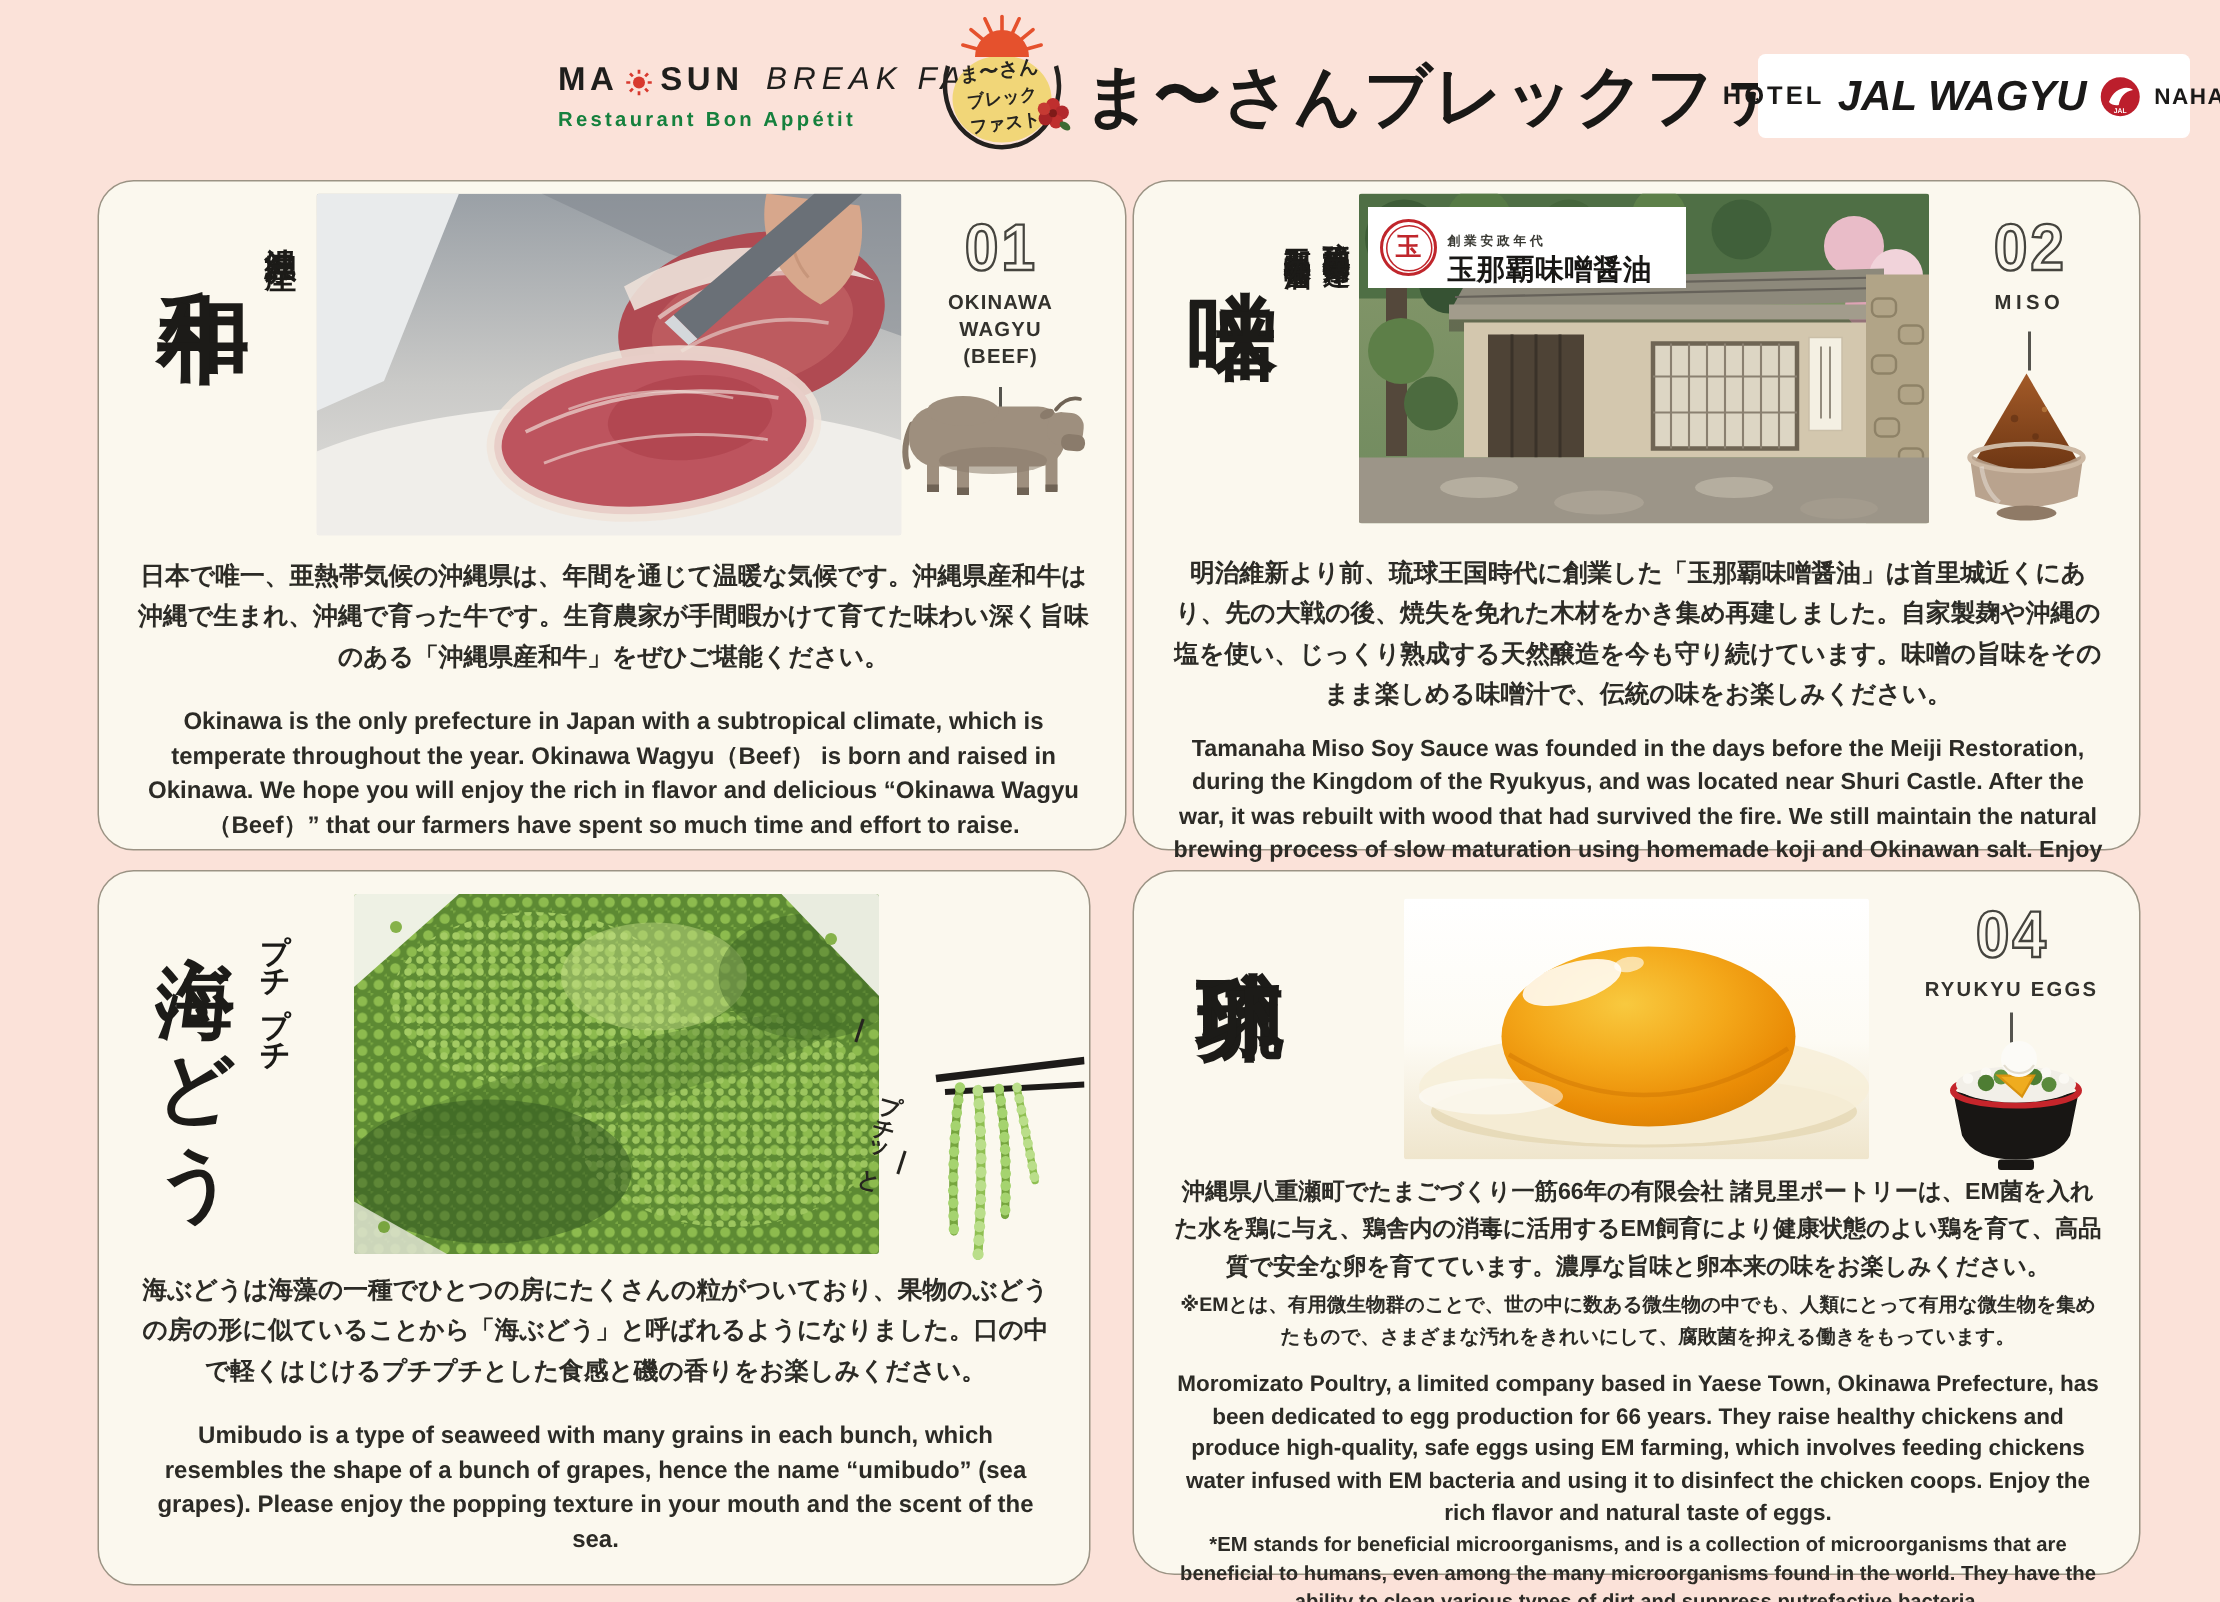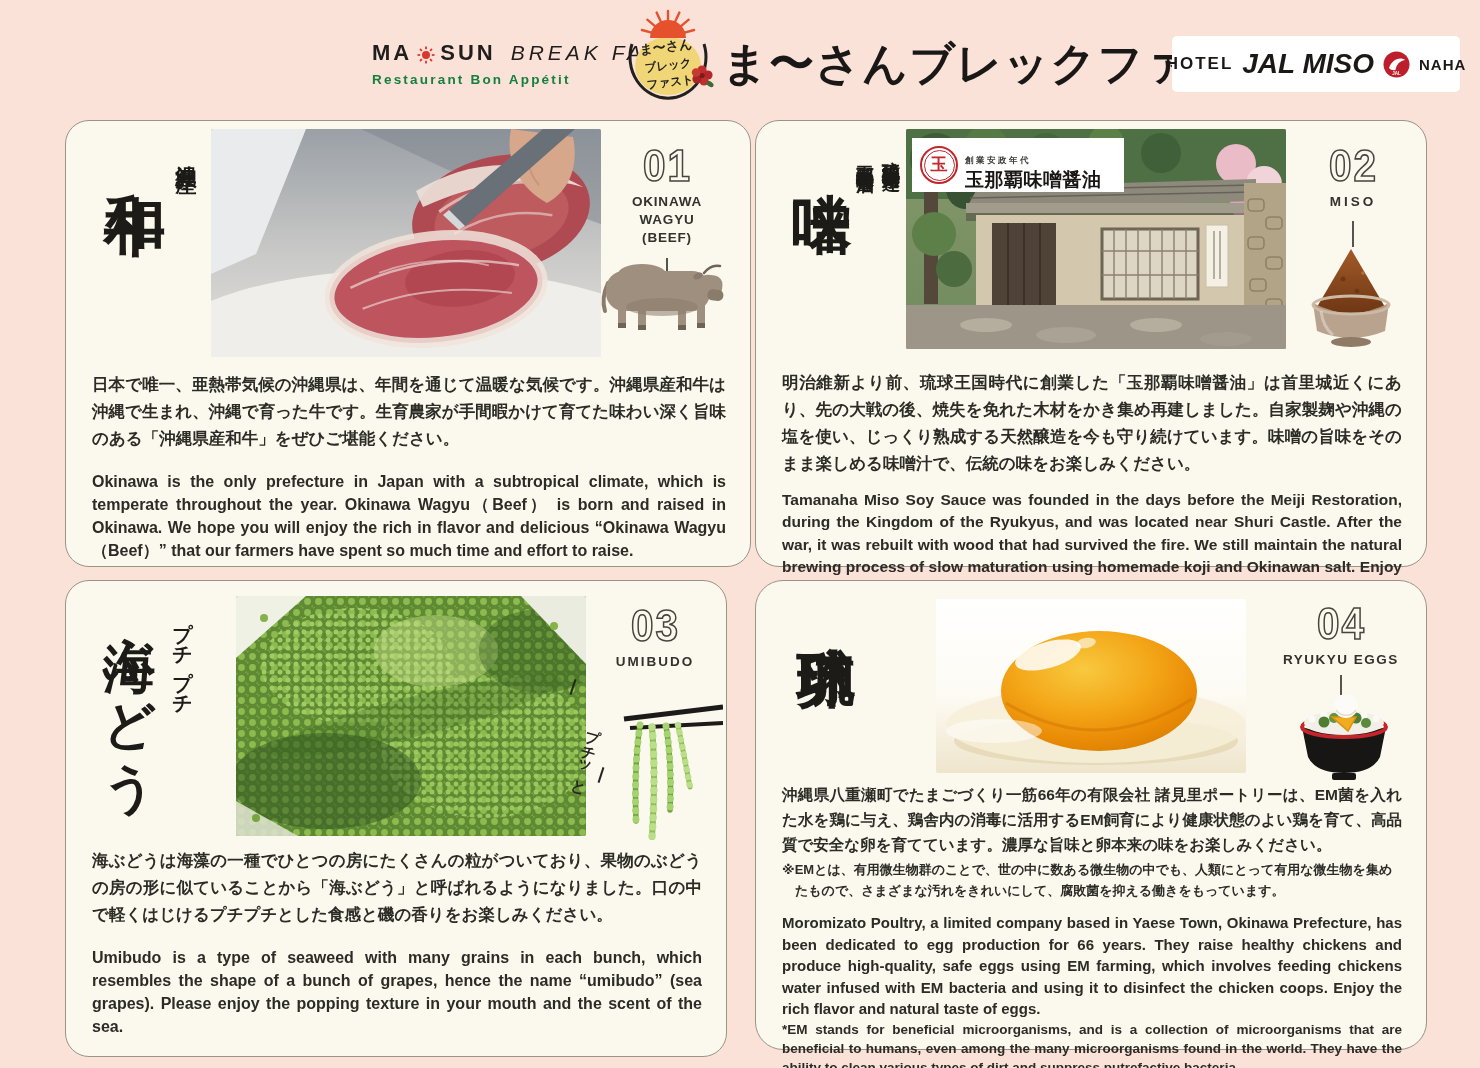--- a/index.html
+++ b/index.html
@@ -48,21 +48,21 @@
   .photo svg{display:block;}
 
   .num-col{position:absolute;text-align:center;}
   .num{font-weight:700;font-size:44px;letter-spacing:2px;color:transparent;-webkit-text-stroke:1.6px #45443e;display:inline-block;transform:scaleX(.92);}
   .num-label{font-weight:800;font-size:13.5px;letter-spacing:.8px;color:#33322d;margin-top:2px;line-height:1.35;}
   .tick{width:2px;height:26px;background:#55544e;margin:10px auto 0 auto;}
 
   .illus{position:absolute;}
 
   .card-body{position:absolute;left:26px;right:24px;}
-  .card-body p{margin:0;}
+  .card-body p{margin:0;text-align:center;}
   .jp-p{font-weight:700;font-size:16.5px;line-height:1.63;color:#2c2b26;text-align:justify;}
   .en-p{font-weight:700;font-size:16px;line-height:1.45;color:#2c2b26;margin-top:18px !important;text-align:justify;}
   #card4 .jp-p{font-size:15.5px;line-height:1.6;}
   .jp-note{font-weight:700;font-size:13px;line-height:1.58;color:#2c2b26;padding-left:1em;text-indent:-1em;margin-top:3px !important;}
   #card4 .en-p{font-size:15px;line-height:1.43;margin-top:11px !important;}
   .en-note{font-weight:700;font-size:13.5px;line-height:1.43;color:#2c2b26;text-align:justify;}
 
   
   .miso-label{position:absolute;left:6px;top:9px;width:212px;height:54px;background:#ffffff;display:flex;align-items:center;padding:2px 6px 2px 8px;gap:7px;box-sizing:border-box;}
   .tama-logo{width:38px;height:38px;border:2.5px solid #c0262c;border-radius:50%;position:relative;flex:0 0 auto;box-sizing:border-box;}
@@ -133,21 +133,21 @@
     <div class="l1">ま〜さん</div>
     <div class="l2">ブレック</div>
     <div class="l3">ファスト</div>
   </div>
 </div>
 
 <div class="title-jp serif">ま〜さんブレックファスト</div>
 
 <div class="hotel-box">
   <span class="hotel-word">HOTEL</span>
-  <span class="hotel-brand">JAL MISO</span>
+  <span class="hotel-brand">JAL WAGYU</span>
   <span class="hotel-crane">
     <svg width="27" height="27" viewBox="0 0 27 27">
       <circle cx="13.5" cy="13.5" r="13" fill="#bc1e2c"></circle>
       <path d="M6,17 C9,8 18,5.5 22,9 C16.5,10 13.5,13.5 12.5,19 C10.5,19.5 7.5,19 6,17 Z" fill="#ffffff"></path>
       <text x="13.5" y="24" text-anchor="middle" font-size="4.5" font-weight="bold" fill="#ffffff" font-family="Liberation Sans, sans-serif">JAL</text>
     </svg>
   </span>
   <span class="hotel-city">NAHA</span>
 </div>
 
@@ -365,24 +365,20 @@
       <ellipse cx="180" cy="120" rx="150" ry="20" fill="#3f6b26" opacity=".3" transform="rotate(-14 180 120)"></ellipse>
       <polygon points="0,0 70,0 0,62" fill="#eef1e4"></polygon>
       <polygon points="285,0 350,0 350,68" fill="#e9ecdf"></polygon>
       <polygon points="0,205 0,240 62,240" fill="#dfe3d2" opacity=".85"></polygon>
       <circle cx="28" cy="22" r="4" fill="#86b24a"></circle>
         <circle cx="318" cy="30" r="4" fill="#86b24a"></circle>
       <circle cx="20" cy="222" r="4" fill="#79a540"></circle>
     </svg>
   </div>
 
-  <div class="num-col" style="left:528px;top:20px;width:122px;">
-    <div class="num">03</div>
-    <div class="num-label" style="letter-spacing:2px;">UMIBUDO</div>
-  </div>
 
   <div class="illus" style="left:512px;top:100px;width:145px;height:165px;">
     <svg width="145" height="165" viewBox="0 0 145 165" style="position:absolute;left:0;top:0;">
       <line x1="145" y1="26" x2="46" y2="38" stroke="#1d1b19" stroke-width="5"></line>
       <line x1="145" y1="42" x2="52" y2="47" stroke="#1d1b19" stroke-width="4"></line>
       <g stroke-linecap="round" fill="none">
         <path d="M62,44 q-6,40 -4,96" stroke="#76a53e" stroke-width="5.5"></path>
         <path d="M62,44 q-6,40 -4,96" stroke="#a5d36f" stroke-width="7" stroke-dasharray="0.1 8.5"></path>
         <path d="M74,46 q4,46 0,110" stroke="#8fbf52" stroke-width="6"></path>
         <path d="M74,46 q4,46 0,110" stroke="#bade8a" stroke-width="7.5" stroke-dasharray="0.1 9"></path>

